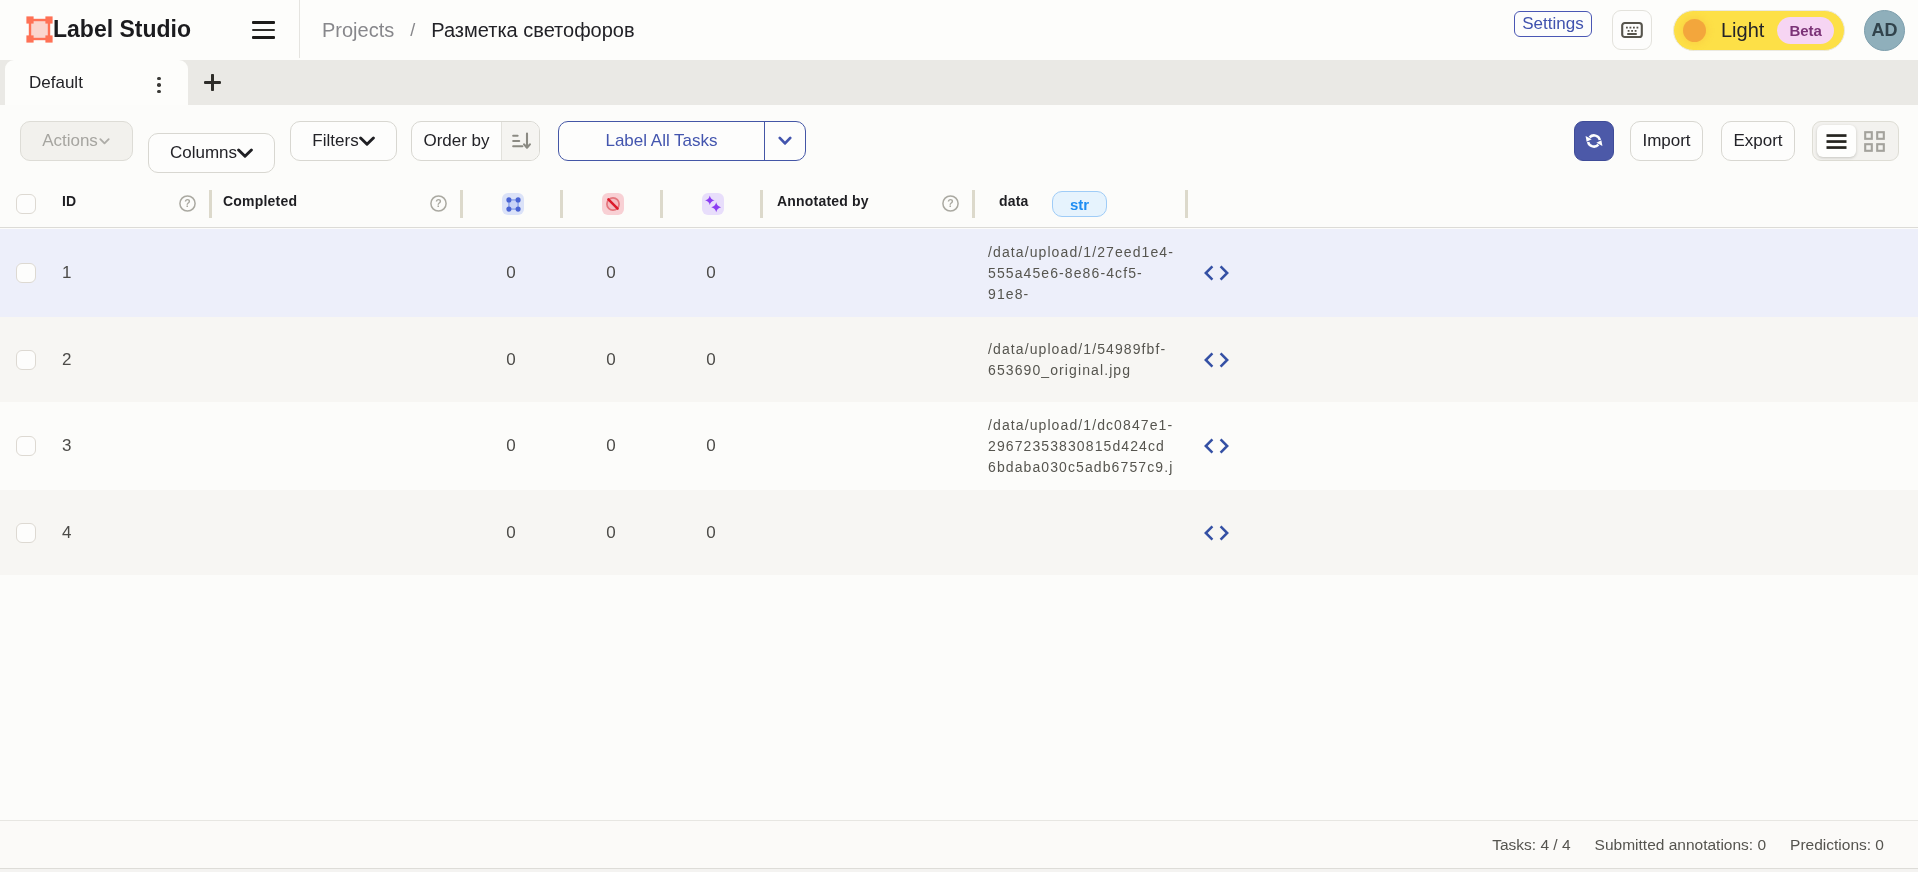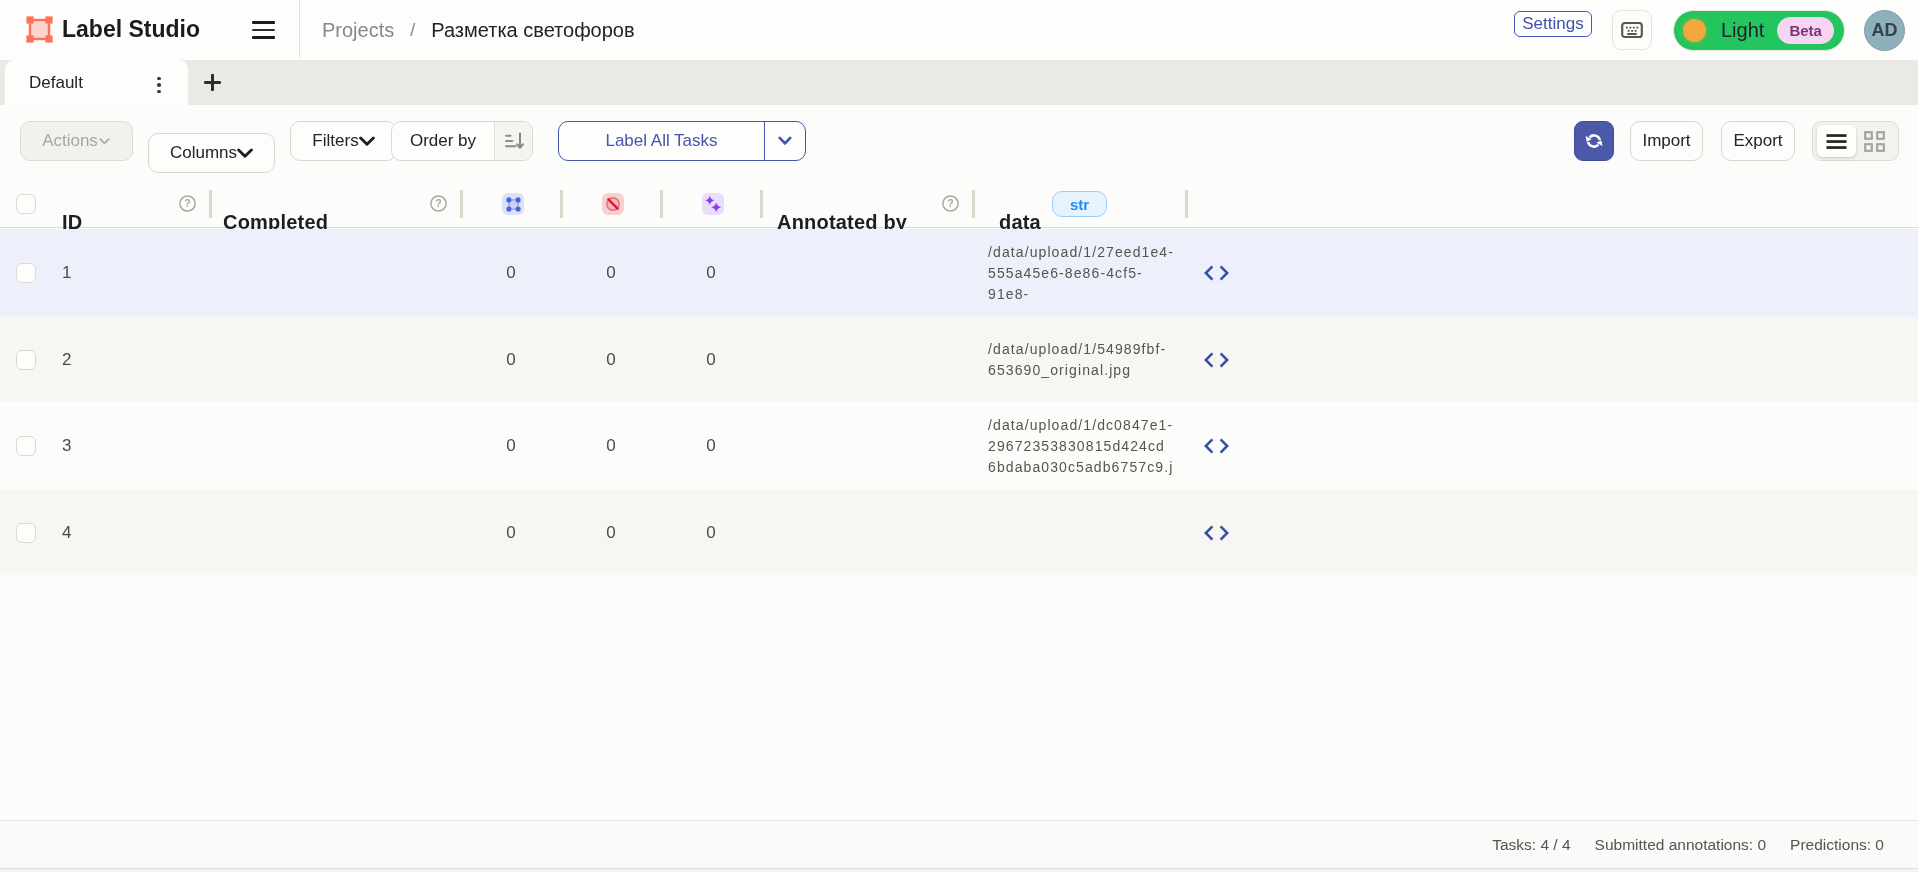--- a/index.html
+++ b/index.html
@@ -8,21 +8,21 @@
     font-family:"Liberation Sans", sans-serif;
     background:#fcfcfa;
     color:#232328;
     position:relative;
   }
   
   .topbar {
     position:absolute; left:0; top:0; width:1918px; height:60px;
     background:#fdfdfb;
   }
-  .logo-wrap { position:absolute; left:26px; top:16px; display:flex; align-items:center; gap:9px; }
+  .logo-wrap { position:absolute; left:26px; top:16px; display:flex; align-items:center; }
   .logo-text { font-size:23px; font-weight:700; color:#1b1b1e; letter-spacing:0; }
   .hamburger { position:absolute; left:252px; top:17px; width:28px; height:26px; background:none; border:none; cursor:pointer; display:flex; flex-direction:column; justify-content:center; gap:5px; }
   .hamburger span { display:block; width:22.5px; height:2.4px; background:#1c1b19; border-radius:1px; }
   .hamburger span:nth-child(2){ background:#2e2d2a; }
   .topbar-divider { position:absolute; left:299px; top:0; width:1px; height:58px; background:#e5e4e0; }
   .breadcrumb { position:absolute; left:322px; top:0; height:60px; display:flex; align-items:center; gap:16px; font-size:20px;justify-content:space-between; }
   .crumb-section { color:#87878b; }
   .crumb-sep { color:#87878b; font-size:18px; }
   .crumb-title { color:#222227; }
   .settings-btn {
@@ -30,21 +30,21 @@
     background:#fdfdfc; border:1.5px solid #4a57b4; border-radius:6px;
     color:#4052ae; font-size:17px; font-family:inherit; cursor:pointer;
   }
   .kbd-btn {
     position:absolute; left:1612px; top:10px; width:40px; height:40px;
     background:#fdfdfc; border:1px solid #e3e2dc; border-radius:9px; cursor:pointer;
     display:flex; align-items:center; justify-content:center;
   }
   .theme-pill {
     position:absolute; left:1673px; top:10px; width:172px; height:41px;
-    border:1px solid #ebe9e1; border-radius:999px; background:#22c55e;
+    border:1px solid #ebe9e1; border-radius:999px; background:#fde047;
     display:flex; align-items:center; padding-left:9px; cursor:pointer;
   }
   .sun-circle { width:23px; height:23px; border-radius:50%; background:#f3a63c; box-shadow:0 0 6px 2px rgba(243,166,60,.25); }
   .theme-label { margin-left:15px; font-size:20px; color:#232329; }
   .beta-badge { margin-left:13px; background:#f6d5f3; color:#7b3377; font-size:15px; font-weight:700; padding:5px 12px; border-radius:999px; }
   .avatar { position:absolute; left:1864px; top:10px; width:41px; height:41px; border-radius:50%; background:#8fafbb; border:1px solid #7e9fad; display:flex; align-items:center; justify-content:center; font-size:18px; font-weight:600; color:#31434c; cursor:pointer; }
   
   .tabbar { position:absolute; left:0; top:60px; width:1918px; height:45px; background:#eae9e5; }
   .tab {
     position:absolute; left:5px; top:0; width:183px; height:45px;
@@ -60,36 +60,36 @@
   .btn {
     position:absolute; top:16px; height:40px; border-radius:10px;
     background:#fdfdfc; border:1px solid #d8d7d1;
     font-family:inherit; font-size:17px; color:#232328; font-weight:400;
     display:flex; align-items:center; justify-content:center; gap:0; cursor:pointer;
   }
   .btn svg { flex:0 0 auto; }
   .btn-actions { left:20px; width:113px; background:#f2f1ed; border-color:#dddcd6; color:#a6a5a0; }
   .btn-columns { left:148px; width:127px;margin-top:12px; }
   .btn-filters  { left:290px; width:107px;text-align:right; }
-  .btn-orderby { left:391px; width:142px; padding:0; overflow:hidden; }
+  .btn-orderby { left:411px; width:129px; padding:0; overflow:hidden; }
   .orderby-main { flex:1 1 auto; display:flex; align-items:center; justify-content:center; height:100%; }
   .orderby-icon { width:38px; height:100%; background:#f5f4f1; border-left:1px solid #e2e1dc; display:flex; align-items:center; justify-content:center; }
   .btn-label-all { left:558px; width:248px; border:1.5px solid #4456a6; padding:0; overflow:hidden; color:#4355ae; font-weight:400; }
   .label-all-main { flex:1 1 auto; height:100%; display:flex; align-items:center; justify-content:center; font-size:17px; }
   .label-all-caret { width:41px; height:100%; border-left:1.5px solid #4456a6; display:flex; align-items:center; justify-content:center; }
   .btn-refresh { left:1574px; width:40px; background:#4c59a8; border:1px solid #3f4c98; border-radius:9px; }
   .btn-import { left:1630px; width:73px; }
   .btn-export { left:1721px; width:74px; }
   .view-toggle { position:absolute; left:1812px; top:16px; width:87px; height:40px; background:#f3f2ef; border:1px solid #deddd5; border-radius:9px; display:flex; align-items:center; padding:0 4px; justify-content:space-between; }
   .vt-seg { width:40px; height:32px; display:flex; align-items:center; justify-content:center; border-radius:6px; cursor:pointer; }
   .vt-active { background:#fefefd; box-shadow:0 1px 3px rgba(60,60,50,.25); }
   
   .thead { position:absolute; left:0; top:180px; width:1918px; height:48px; background:#fcfcfa; border-bottom:1px solid #dcdbd7; }
   .thead .cb { top:14px; }
-  .col-label { position:absolute; top:31px; font-size:20px; font-weight:700; color:#1e1e22; letter-spacing:0.2px; }
+  .col-label { position:absolute; top:13px; font-size:14px; font-weight:700; color:#1e1e22; letter-spacing:0.2px; }
   .col-help { position:absolute; top:15px; width:17px; height:17px; }
   .col-sep { position:absolute; top:10px; width:3px; height:28px; background:#dcd9cb; }
   .icon-chip { position:absolute; top:13px; width:22px; height:22px; border-radius:6px; display:flex; align-items:center; justify-content:center; }
   .chip-blue { background:#dbe2f8; }
   .chip-red { background:#f8d0d4; }
   .chip-purple { background:#e8defb; }
   .str-badge { position:absolute; left:1052px; top:11px; width:55px; height:26px; background:#e6f3fd; border:1.5px solid #9fccf7; color:#1e8df2; font-size:15px; font-weight:700; border-radius:10px; display:flex; align-items:center; justify-content:center; }
   .cb { position:absolute; left:16px; width:20px; height:20px; border-radius:6px; border:1.5px solid #ddd9d2; background:#fdfdfc; cursor:pointer; }
   .rows { position:absolute; left:0; top:229px; width:1918px; }
   .trow { position:relative; width:1918px; }

